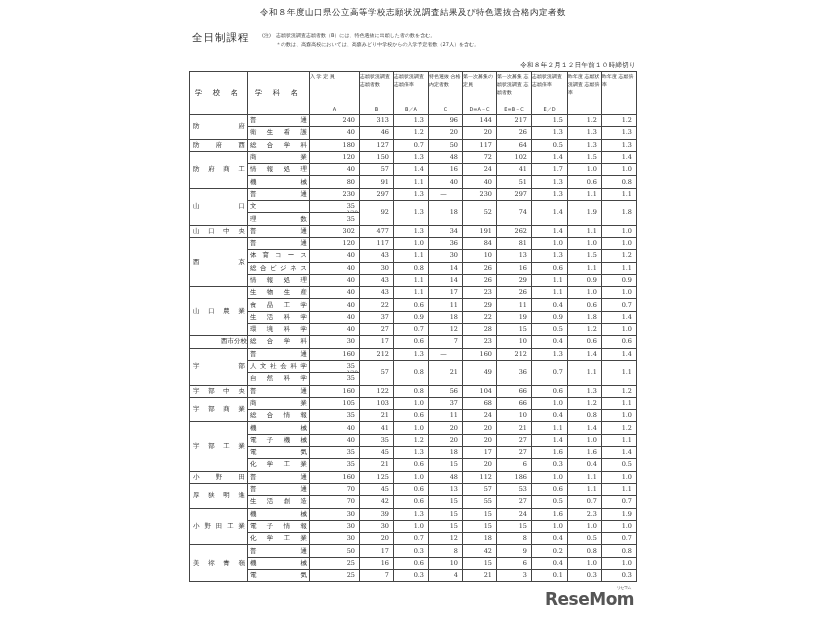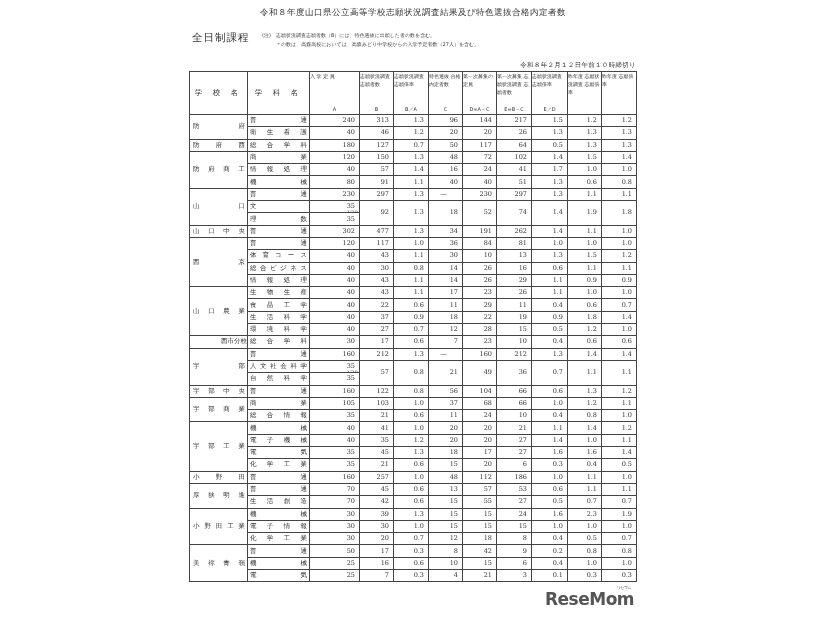--- a/index.html
+++ b/index.html
@@ -692,21 +692,21 @@
             <b style="font-weight: normal;">田</b>
           </span>
         </td>
         <td class="dept">
           <span>
             <b style="font-weight: normal;">普</b>
             <b style="font-weight: normal;">通</b>
           </span>
         </td>
         <td class="num thickL">160</td>
-        <td class="num">257</td>
+        <td class="num">125</td>
         <td class="num">1.0</td>
         <td class="num thickL">48</td>
         <td class="num">112</td>
         <td class="num">186</td>
         <td class="num">1.0</td>
         <td class="num thickL">1.1</td>
         <td class="num">1.0</td>
       </tr>
       <tr>
         <td class="school" rowspan="2">

